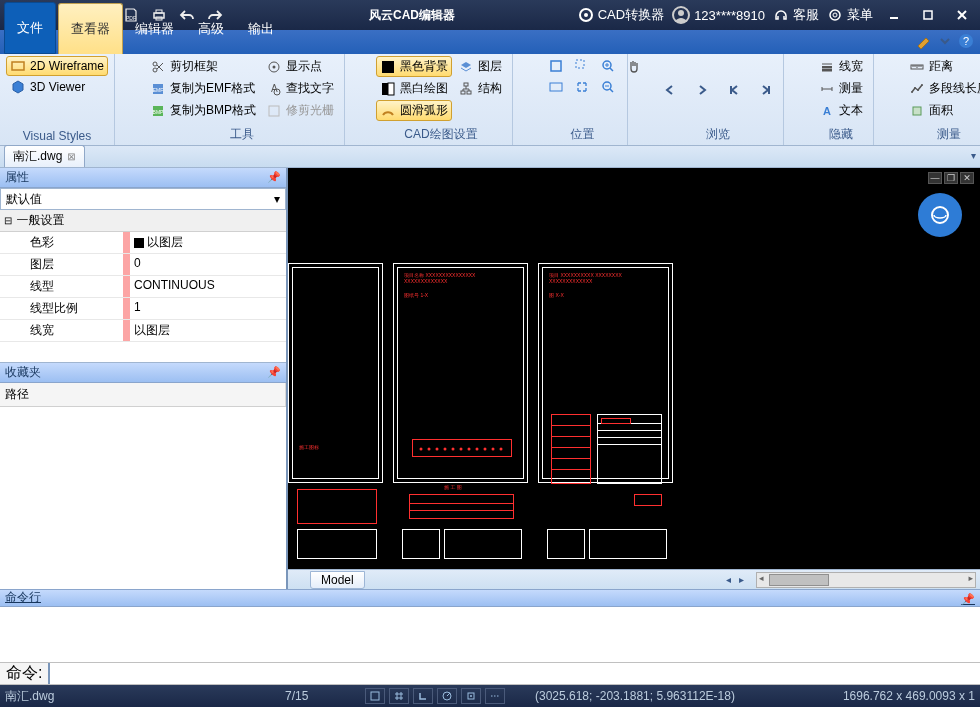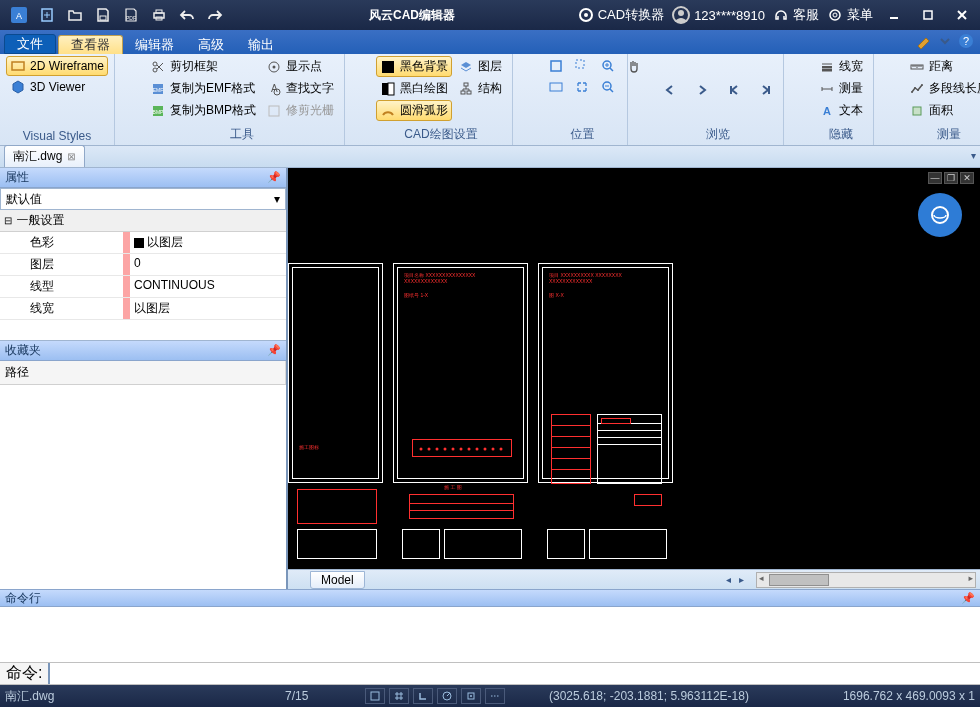--- a/index.html
+++ b/index.html
@@ -10,21 +10,21 @@
 .titlebar .tb-icon { width: 24px; height: 20px; margin: 0 2px; display: flex; align-items: center; justify-content: center; cursor: pointer; }
 .titlebar .tb-icon svg { width: 16px; height: 16px; }
 .titlebar .app-title { flex: 0 0 auto; margin-left: 140px; font-size: 12px; font-weight: bold; }
 .titlebar .spacer { flex: 1; }
 .titlebar .tb-right { display: flex; align-items: center; gap: 8px; }
 .titlebar .tb-right-item { display: flex; align-items: center; gap: 4px; cursor: pointer; font-size: 13px; }
 .titlebar .win-btn { width: 26px; height: 20px; display: flex; align-items: center; justify-content: center; cursor: pointer; }
 
 
 .menubar { height: 24px; background: linear-gradient(to bottom, #3a6fc4, #2460b8); display: flex; align-items: flex-end; padding: 0 4px; position: relative; }
-.menu-tab { padding: 0 12px; color: #fff; font-size: 13px; cursor: pointer; border-radius: 3px 3px 0 0; }
+.menu-tab { padding: 16px 12px; color: #fff; font-size: 13px; cursor: pointer; border-radius: 3px 3px 0 0; }
 .menu-tab.file { background: #0d5fb8; color: #fff; border: 1px solid #0a4a90; margin-right: 2px; }
 .menu-tab.active { background: linear-gradient(to bottom, #fff0c0, #ffe088); color: #333; border: 1px solid #c0a050; border-bottom: none; }
 .menu-right-icons { position: absolute; right: 5px; top: 2px; display: flex; gap: 3px; }
 .menu-right-icons .mini-icon { width: 18px; height: 18px; cursor: pointer; }
 
 
 .ribbon { height: 92px; background: linear-gradient(to bottom, #e8f0fb, #d8e5f5); border-bottom: 1px solid #a0b5d0; display: flex; gap: 25px; }
 .ribbon-group { border-right: 1px solid #b5c8e0; padding: 2px 6px 0 6px; display: flex; flex-direction: column; justify-content: space-between; }
 .ribbon-group-body { display: flex; gap: 2px; flex: 1; }
 .ribbon-group-label { text-align: center; font-size: 12px; color: #3a5a8a; padding: 2px 0; }
@@ -70,33 +70,33 @@
 .red-box { border: 1px solid #ff3030; position: absolute; }
 .white-box { border: 1px solid #fff; position: absolute; }
 
 .model-bar { height: 20px; background: linear-gradient(to bottom, #e0ebf8, #cde0f2); display: flex; align-items: center; border-top: 1px solid #a0b5d0; }
 .model-tab { background: linear-gradient(to bottom, #fff, #e5eefa); border: 1px solid #9db6d6; padding: 1px 10px; margin-left: 22px; font-size: 12px; cursor: pointer; border-radius: 0 0 3px 3px; }
 .model-bar .nav-arrows { margin-left: auto; display: flex; gap: 8px; padding: 0 8px; color: #3a5a8a; cursor: pointer; font-size: 10px; }
 .hscroll { flex: 0 0 220px; height: 16px; background: #e8e8e8; border: 1px solid #b0b0b0; position: relative; margin: 0 4px; }
 .hscroll .thumb { position: absolute; left: 12px; top: 1px; bottom: 1px; width: 60px; background: #c0c0c0; border: 1px solid #909090; }
 
 
-.cmdline-header { height: 18px; background: linear-gradient(to bottom, #c5dafc, #9cbff2); padding: 0 5px; font-size: 12px; color: #17365d; display: flex; align-items: center; justify-content: space-between; border-top: 1px solid #8aa5cc; border-bottom: 1px solid #8aa5cc; }
+.cmdline-header { height: 18px; background: linear-gradient(to bottom, #c5dafc, #9cbff2); padding: 0 5px; font-size: 12px; color: #17365d; display: flex; align-items: flex-end; justify-content: space-between; border-top: 1px solid #8aa5cc; border-bottom: 1px solid #8aa5cc; text-decoration: underline; }
 .cmd-history { height: 56px; background: #fff; border-bottom: 1px solid #c0c0c0; }
 .cmd-input-row { height: 22px; display: flex; align-items: center; border-bottom: 1px solid #c0c0c0; }
 .cmd-label { padding: 0 6px; font-size: 16px; border-right: 2px solid #7a96ba; height: 100%; display: flex; align-items: center; background: #f5f5f5; }
 .cmd-input { flex: 1; height: 100%; border: none; padding: 0 5px; font-size: 12px; outline: none; }
 
 
 .statusbar { height: 22px; background: linear-gradient(to bottom, #2a3a5a, #1a2847); display: flex; align-items: center; color: #bcd; font-size: 12px; padding: 0 5px; }
 .statusbar .sb-file { width: 280px; }
 .statusbar .sb-page { width: 80px; }
 .statusbar .sb-icons { display: flex; gap: 4px; }
 .statusbar .sb-icons div { width: 20px; height: 16px; border: 1px solid #4a5a7a; display: flex; align-items: center; justify-content: center; cursor: pointer; }
-.statusbar .sb-coords { margin-left: 44px; }
+.statusbar .sb-coords { margin-left: 30px; }
 .statusbar .sb-dims { margin-left: auto; }
 </style>
 </head>
 <body>
 
 <div class="titlebar">
   <div class="tb-icon">
       <svg viewBox="0 0 16 16">
         <rect width="16" height="16" fill="#3a7fd5" rx="2"></rect>
         <text x="8" y="12" font-size="9" fill="#fff" text-anchor="middle">A</text>
@@ -538,20 +538,24 @@
         </div>
       <div class="prop-row">
           <div class="pname">图层</div>
           <div class="pval">0</div>
         </div>
       <div class="prop-row">
           <div class="pname">线型</div>
           <div class="pval">CONTINUOUS</div>
         </div>
       <div class="prop-row">
+          <div class="pname">线型比例</div>
+          <div class="pval">1</div>
+        </div>
+      <div class="prop-row">
           <div class="pname">线宽</div>
           <div class="pval">以图层</div>
         </div>
       <div class="prop-blank"></div>
     </div>
     <div class="panel-header">
       <span>收藏夹</span>
       <span class="pin">📌</span>
     </div>
     <div class="fav-header-row">

